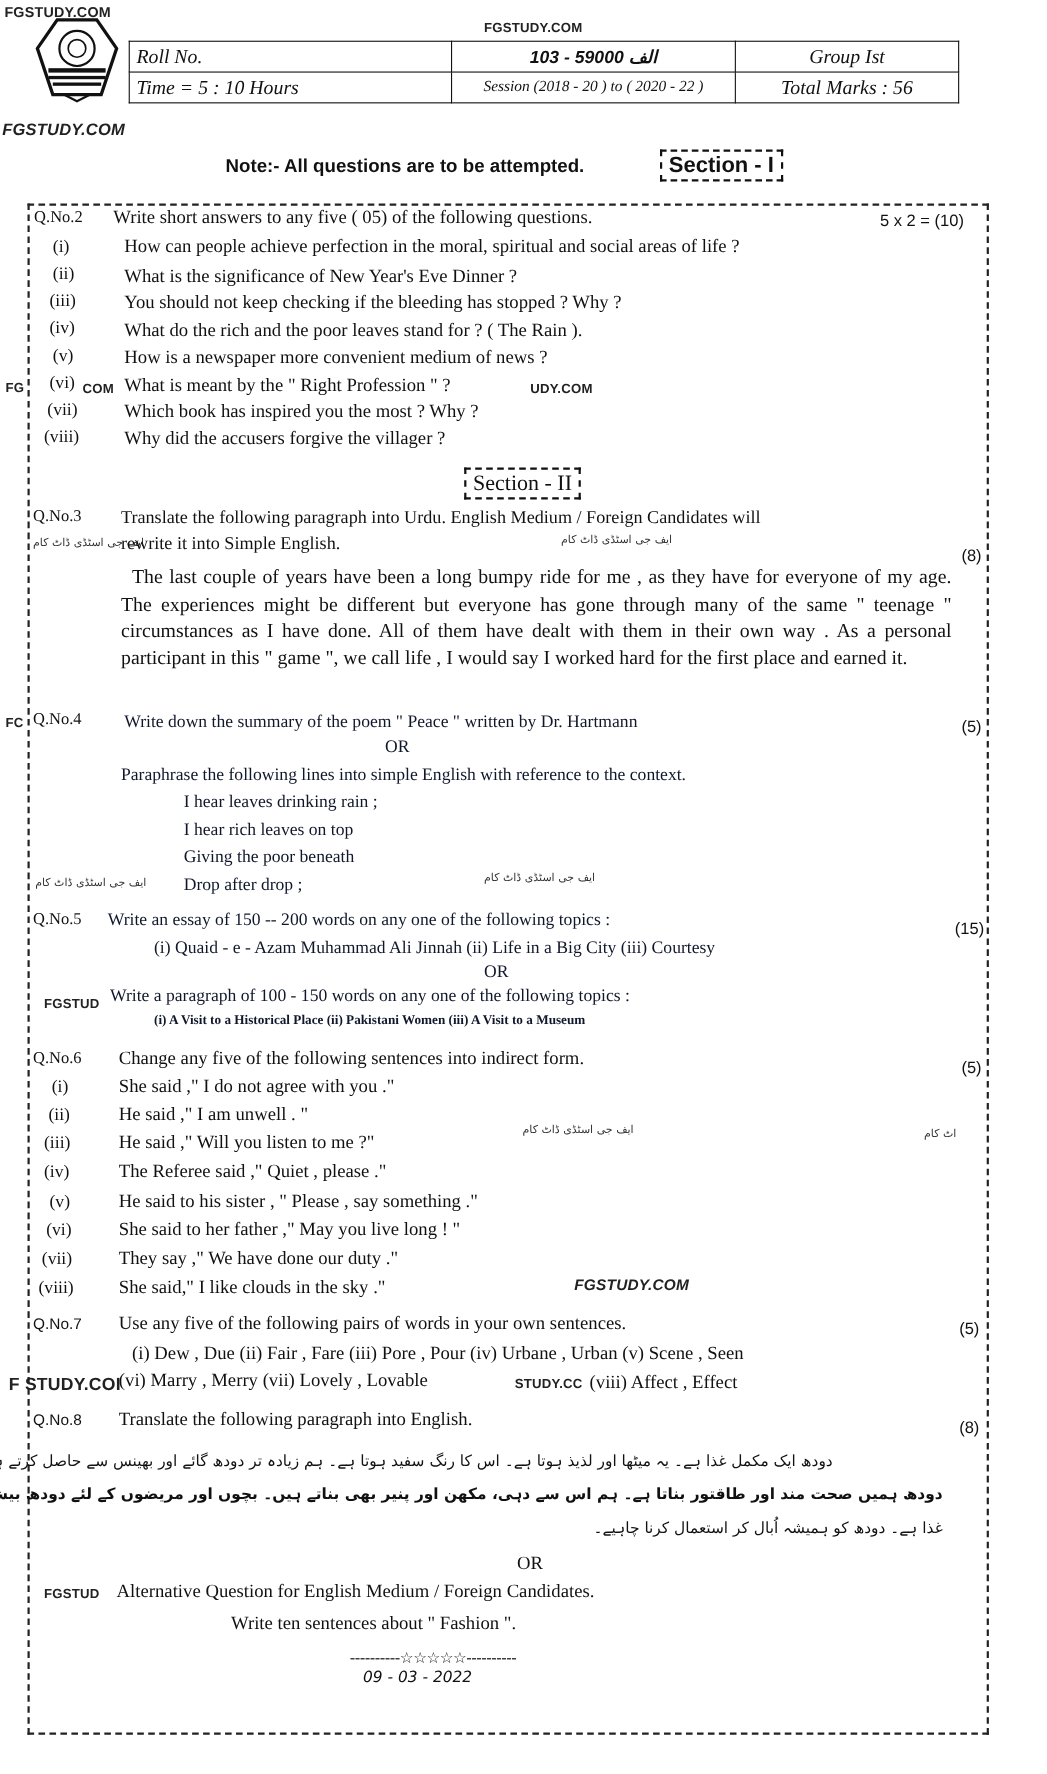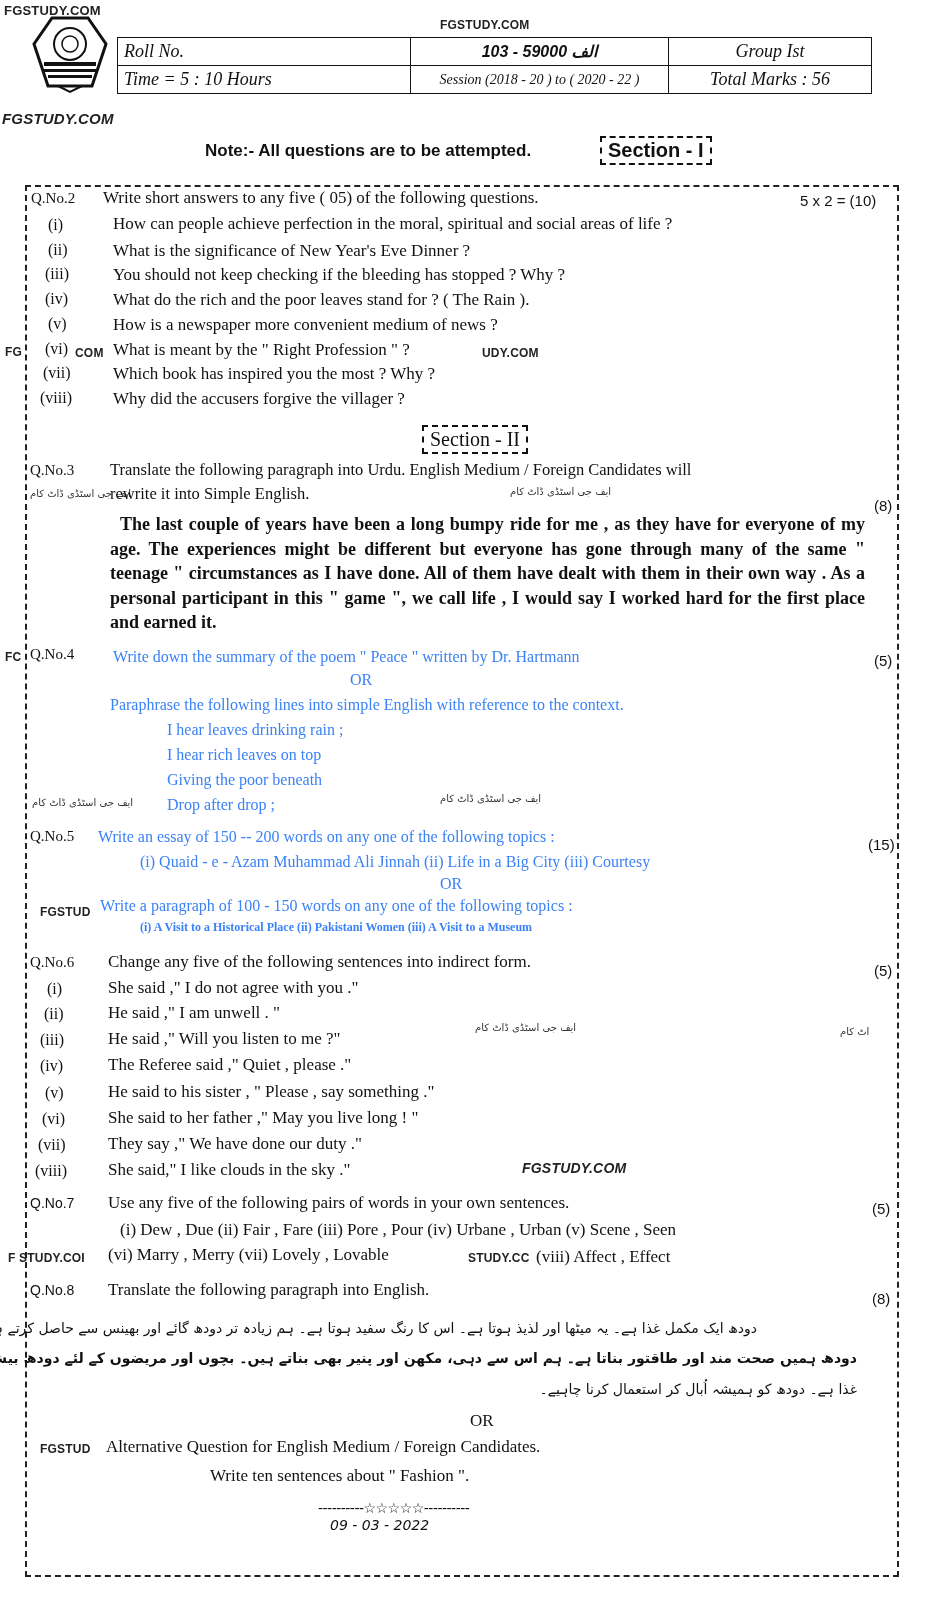--- a/index.html
+++ b/index.html
@@ -15,24 +15,24 @@
   .c2 { width:245px; text-align:center; font-weight:bold; font-family:"Liberation Sans","DejaVu Sans",sans-serif; font-size:16px; }
   .c2.session { font-weight:normal; font-family:"Liberation Serif",serif; font-size:14px; }
   .c3 { width:190px; text-align:center; font-size:18px; }
   .note { left:205px; top:141px; font-family:"Liberation Sans","DejaVu Sans",sans-serif; font-weight:bold; font-size:17px; }
   .secbox { border:2.5px dashed #111; padding:1px 6px; font-family:"Liberation Sans","DejaVu Sans",sans-serif; font-weight:bold; font-size:20px; }
   .frame { left:25px; top:185px; width:870px; height:1388px; border:2px dashed #222; }
   .qno { font-size:15px; font-family:"Liberation Serif",serif; }
   .txt { font-size:17px; white-space:nowrap; }
   .num { font-size:16px; }
   .marks { font-size:15px; font-family:"Liberation Sans","DejaVu Sans",sans-serif; }
-  .gray { color:#3b82f6; }
+  .gray { color:#0f172a; }
   .urdu { font-family:"DejaVu Sans", sans-serif; direction:rtl; font-size:14px; white-space:nowrap; }
   .urdu-sm { font-family:"DejaVu Sans", sans-serif; direction:rtl; font-size:10px; color:#333; white-space:nowrap; }
-  .para { font-size:18px; line-height:24.5px; text-align:justify;font-weight:bold; }
+  .para { font-size:18px; line-height:24.5px; text-align:justify; }
   .sig { font-family:"DejaVu Sans",sans-serif; font-size:14px; }
 </style>
 </head>
 <body>
 
 <div class="abs wm" style="left:4px;top:3px;">FGSTUDY.COM</div>
 <div class="abs wm" style="left:440px;top:18px;font-size:12px;">FGSTUDY.COM</div>
 <div class="abs wm wm-i" style="left:2px;top:110px;font-size:15px;">FGSTUDY.COM</div>
 
 <svg class="abs logo" viewBox="0 0 80 80">
@@ -145,21 +145,21 @@
   <div class="abs txt" style="left:108px;top:1160px;">She said," I like clouds in the sky ."</div>
 </div>
 <div class="abs urdu-sm" style="left:475px;top:1022px;">ایف جی اسٹڈی ڈاٹ کام</div>
 <div class="abs urdu-sm" style="left:840px;top:1026px;">اٹ کام</div>
 <div class="abs wm wm-i" style="left:522px;top:1160px;font-size:14px;">FGSTUDY.COM</div>
 
 <div class="abs qno" style="left:30px;top:1195px;font-family:'Liberation Sans',sans-serif;font-size:14px;">Q.No.7</div>
 <div class="abs txt" style="left:108px;top:1193px;">Use any five of  the following  pairs of words in your own sentences.</div>
 <div class="abs marks" style="left:872px;top:1200px;">(5)</div>
 <div class="abs txt" style="left:120px;top:1220px;">(i) Dew , Due      (ii) Fair , Fare  (iii)  Pore , Pour  (iv) Urbane , Urban  (v)  Scene , Seen</div>
-<div class="abs wm" style="left:8px;top:1251px;font-size:12px;text-align:right;">F  STUDY.COI</div>
+<div class="abs wm" style="left:8px;top:1251px;font-size:16px;text-align:right;">F  STUDY.COI</div>
 <div class="abs txt" style="left:108px;top:1245px;">(vi) Marry ,  Merry  (vii) Lovely  ,  Lovable</div>
 <div class="abs wm" style="left:468px;top:1251px;font-size:12px;">STUDY.CC</div>
 <div class="abs txt" style="left:536px;top:1247px;">(viii)  Affect  , Effect</div>
 
 <div class="abs qno" style="left:30px;top:1282px;font-family:'Liberation Sans',sans-serif;font-size:14px;">Q.No.8</div>
 <div class="abs txt" style="left:108px;top:1280px;">Translate the following paragraph into English.</div>
 <div class="abs marks" style="left:872px;top:1290px;">(8)</div>
 <div class="abs urdu" style="right:195px;top:1320px;">دودھ ایک مکمل غذا ہے۔ یہ میٹھا اور لذیذ ہوتا ہے۔ اس کا رنگ سفید ہوتا ہے۔ ہم زیادہ تر دودھ گائے اور بھینس سے حاصل کرتے ہیں۔</div>
 <div class="abs urdu" style="right:95px;top:1350px;font-weight:bold;">دودھ ہمیں صحت مند اور طاقتور بناتا ہے۔ ہم اس سے دہی، مکھن اور پنیر بھی بناتے ہیں۔ بچوں اور مریضوں کے لئے دودھ بیش قیمت</div>
 <div class="abs urdu" style="right:95px;top:1381px;">غذا ہے۔ دودھ کو ہمیشہ اُبال کر استعمال کرنا چاہیے۔</div>

